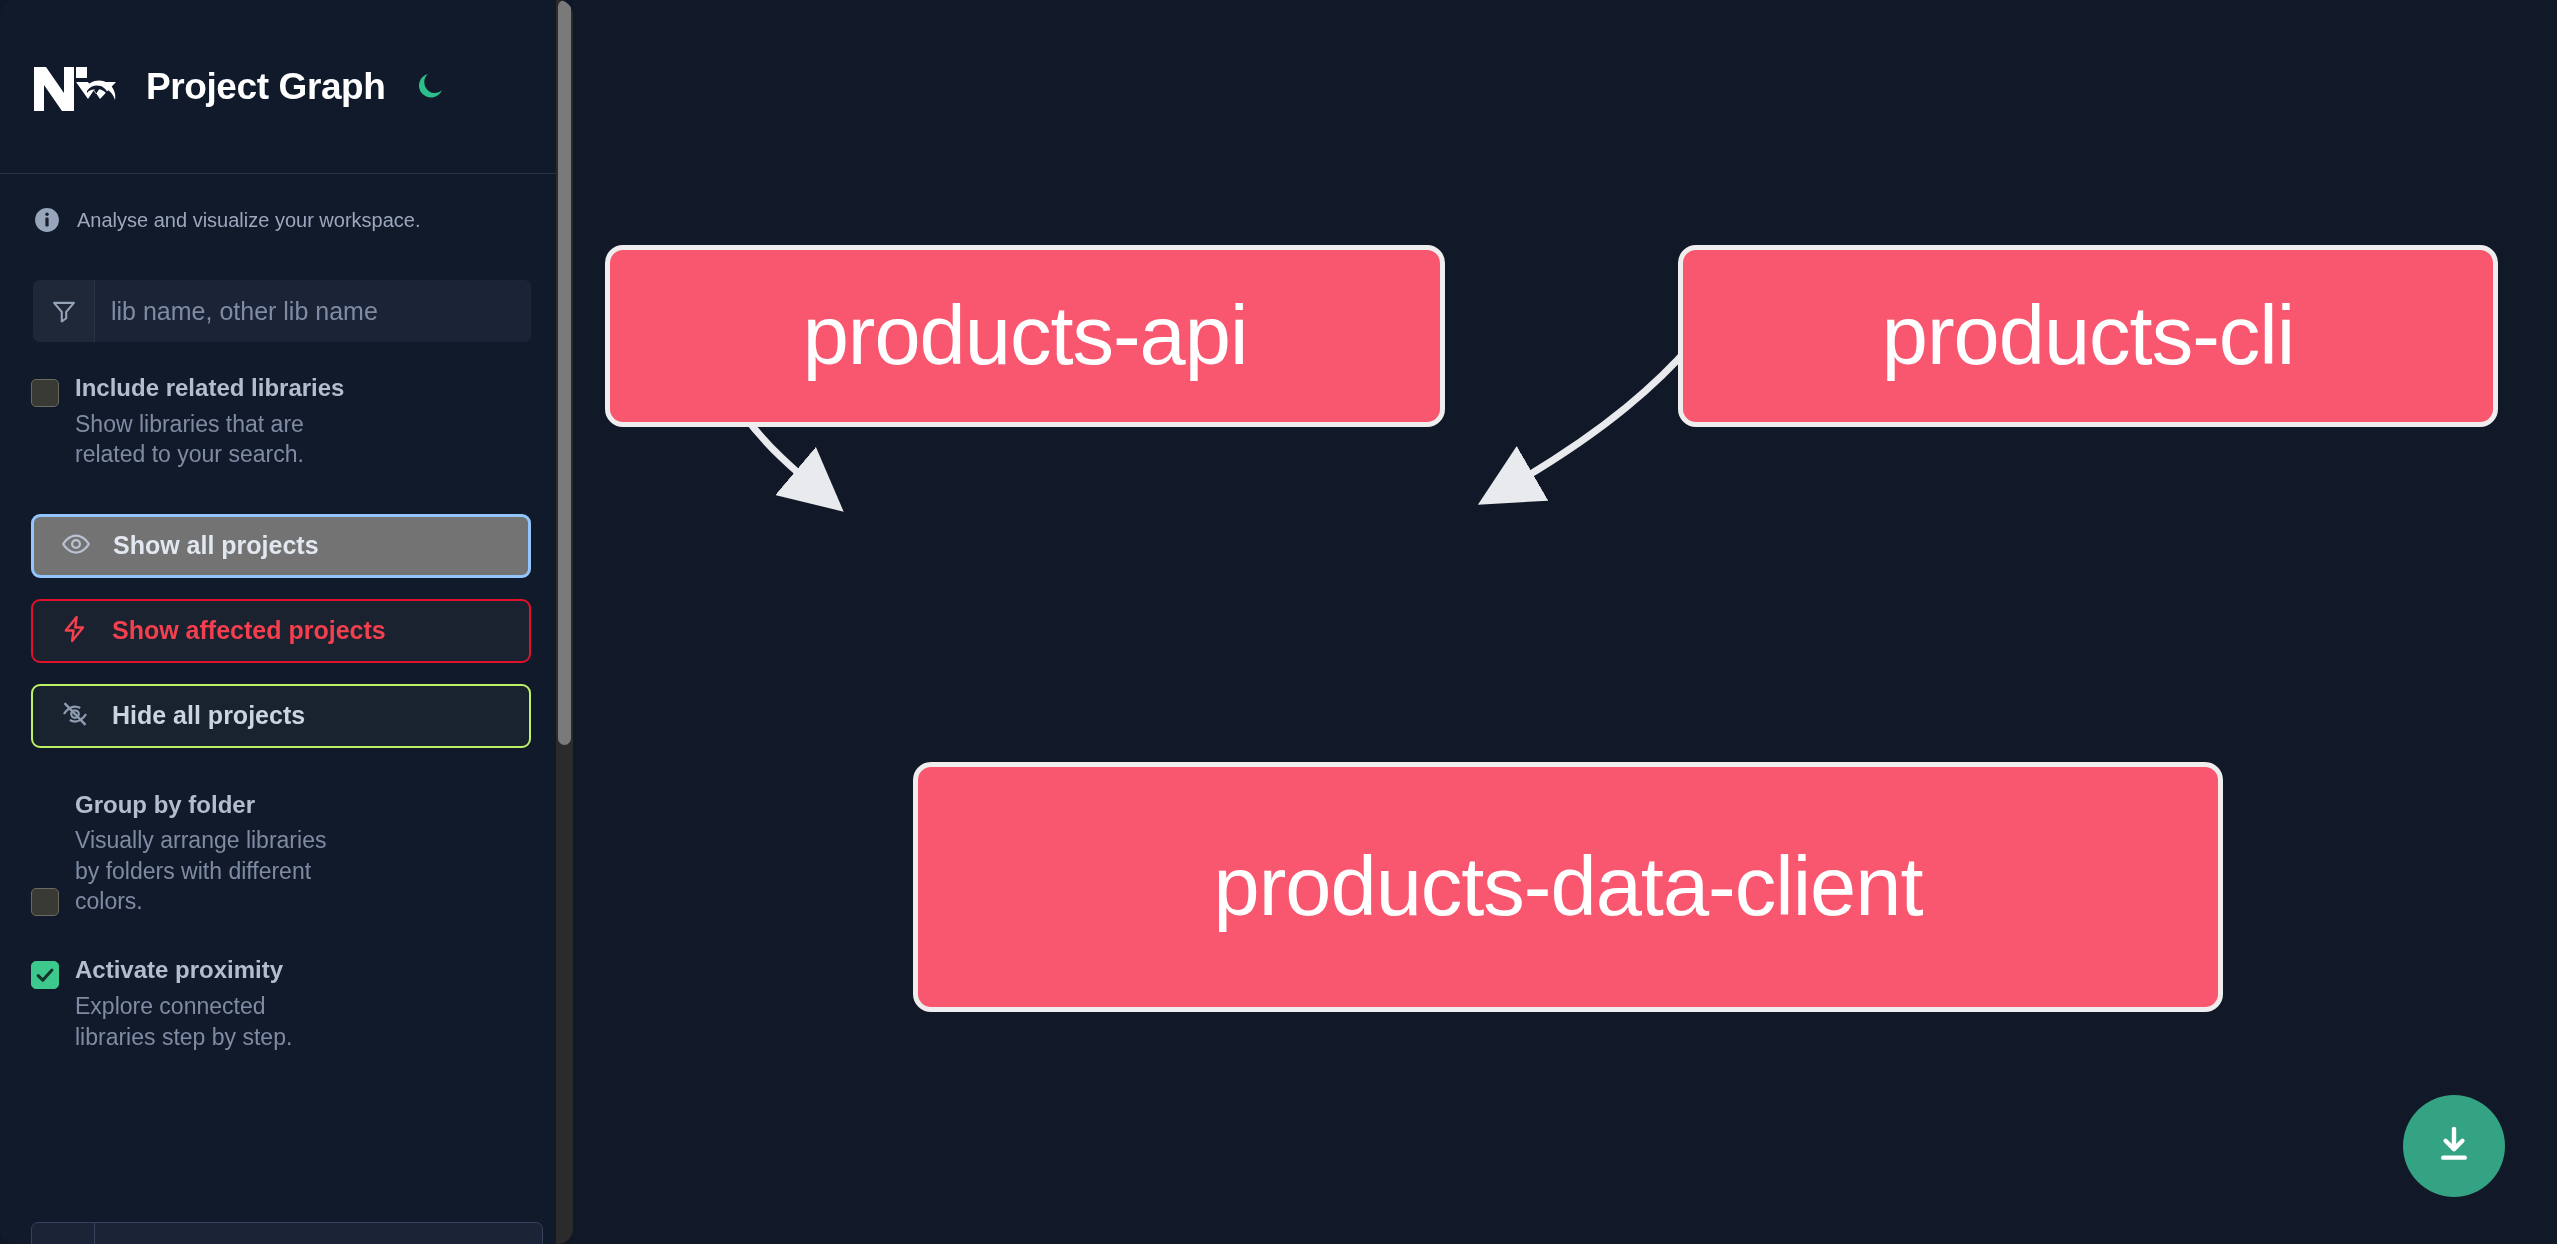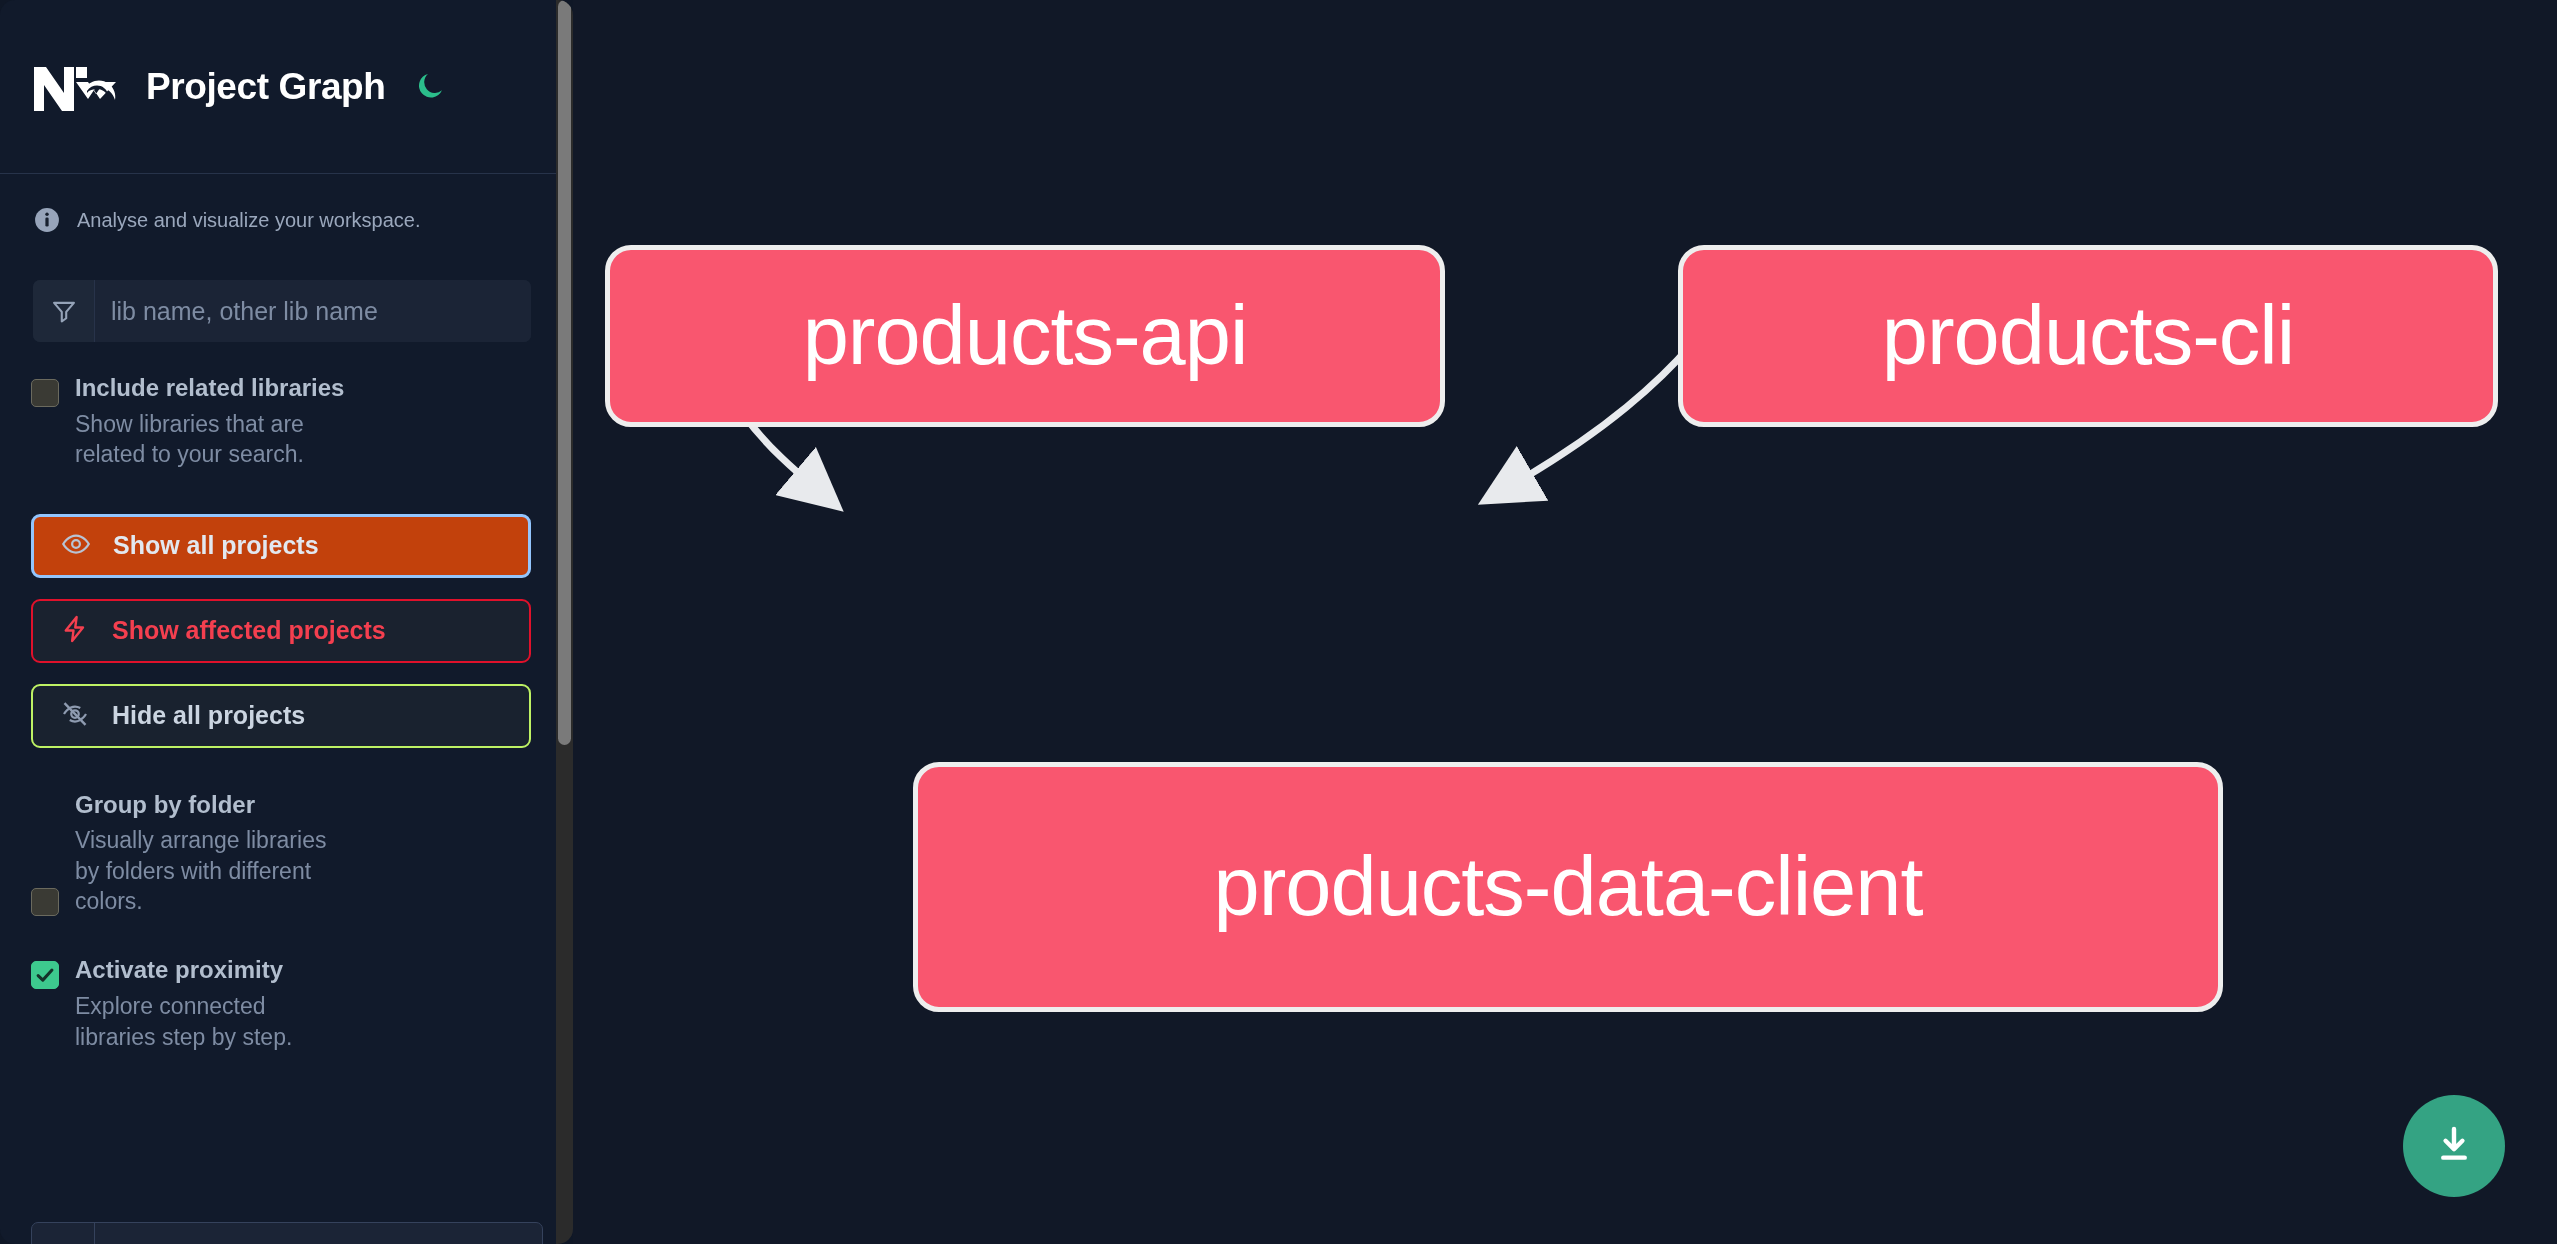--- a/index.html
+++ b/index.html
@@ -156,21 +156,21 @@
     margin-bottom: 21px;
     background: #19222F;
     border: 1px solid #39465C;
     cursor: pointer;
     font-family: "Liberation Sans", sans-serif;
   }
   .btn-label { font-size: 25px; font-weight: 700; }
 
   .btn.show-all {
     border: 3px solid #93C5FD;
-    background: #c2410c;
+    background: #737373;
   }
   .btn.show-all .btn-label { color: #E2E8F0; }
 
   .btn.affected {
     border: 2px solid #E0112B;
     background: #1A222F;
   }
   .btn.affected .btn-label { color: #F43F4F; }
 
   .btn.hide-all { border: 2px solid #bef264; }
@@ -225,21 +225,21 @@
     position: absolute;
     inset: 0;
     width: 100%;
     height: 100%;
   }
 
   .gnode {
     position: absolute;
     background: #F9566F;
     border: 5px solid #EEEEEE;
-    border-radius: 26px;
+    border-radius: 18px;
     display: flex;
     align-items: center;
     justify-content: center;
     cursor: pointer;
   }
   .gnode-label {
     color: #FFFFFF;
     font-size: 83px;
     font-weight: 400;
     letter-spacing: -1px;

